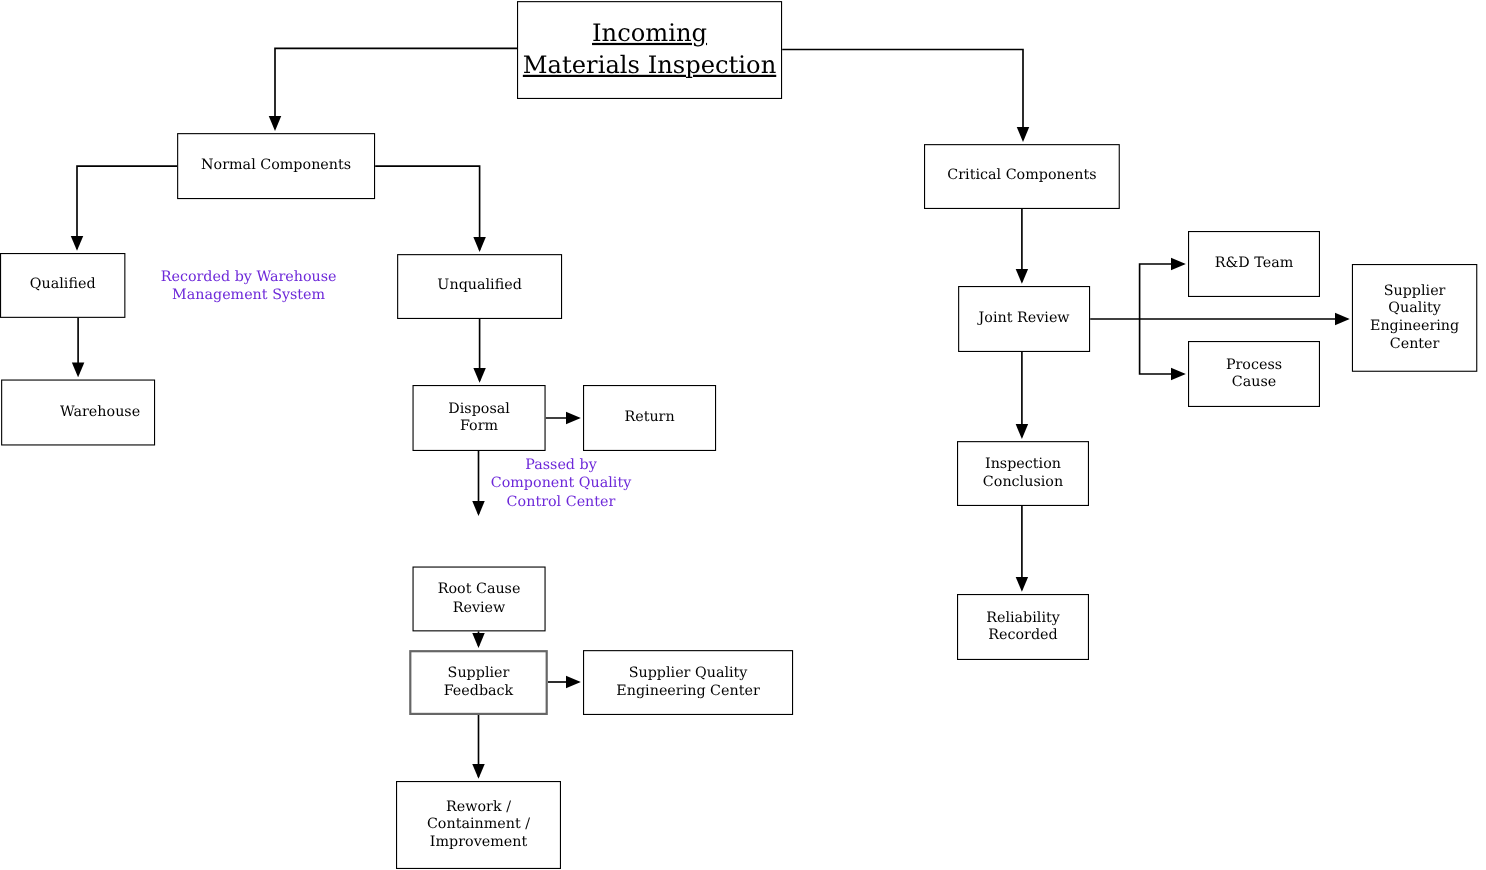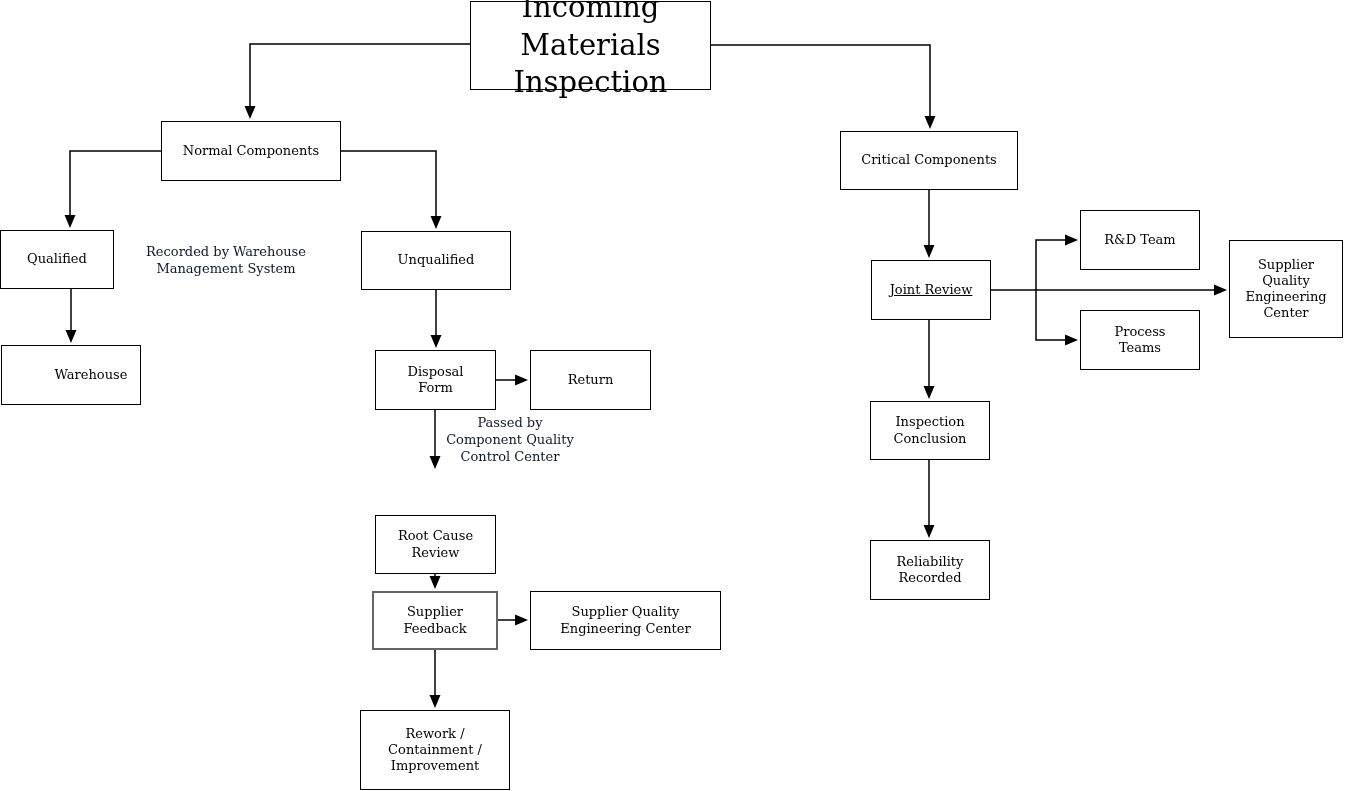--- a/index.html
+++ b/index.html
@@ -31,50 +31,51 @@
     align-items: center;
     justify-content: center;
     text-align: center;
     font-size: 13px;
     line-height: 1.25;
     color: #000000;
     white-space: pre-line;
     z-index: 2;
   }
   .node.title-node {
-    font-size: 29px;
+    font-size: 22px;
     line-height: 1.3;
+    text-decoration: underline;
   }
   .node.highlight {
     border: 2px solid #666666;
   }
   .annotation {
     position: absolute;
     font-size: 13px;
     line-height: 1.3;
-    color: #0f172a;
+    color: #6d28d9;
     text-align: center;
     white-space: pre-line;
     z-index: 1;
   }
 
   
   #n-title        { left: 470px;  top: 1px;   width: 241px; height: 89px; }
   #n-normal       { left: 161px;  top: 121px; width: 180px; height: 60px; }
   #n-critical     { left: 840px;  top: 131px; width: 178px; height: 59px; }
   #n-qualified    { left: 0;   top: 230px; width: 114px; height: 59px; text-align: right; }
   #n-unqualified  { left: 361px;  top: 231px; width: 150px; height: 59px; }
   #n-warehouse    { left: 1px;    top: 345px; width: 140px; height: 60px; padding-left: 40px; }
   #n-disposal     { left: 375px;  top: 350px; width: 121px; height: 60px; }
   #n-return       { left: 530px;  top: 350px; width: 121px; height: 60px; }
   #n-rootcause    { left: 375px;  top: 471px; width: 121px; height: 59px; margin-top: 44px; }
   #n-supfeedback  { left: 372px;  top: 591px; width: 126px; height: 59px; }
   #n-sqec-left    { left: 530px;  top: 591px; width: 191px; height: 59px; }
   #n-rework       { left: 360px;  top: 710px; width: 150px; height: 80px; }
-  #n-joint        { left: 871px;  top: 260px; width: 120px; height: 60px; text-decoration: underline; }
+  #n-joint        { left: 871px;  top: 260px; width: 120px; height: 60px; }
   #n-rdteam       { left: 1080px; top: 210px; width: 120px; height: 60px; }
   #n-process      { left: 1080px; top: 310px; width: 120px; height: 60px; }
   #n-sqec-right   { left: 1229px; top: 240px; width: 114px; height: 98px; }
   #n-inspection   { left: 870px;  top: 401px; width: 120px; height: 59px; }
   #n-reliability  { left: 870px;  top: 540px; width: 120px; height: 60px; }
 
   #a-warehouse-note { left: 136px; top: 244px; width: 180px; }
   #a-quality-note   { left: 430px; top: 415px; width: 160px; }
 </style>
 </head>
@@ -124,21 +125,21 @@
   <div class="node highlight" id="n-supfeedback">Supplier
 Feedback</div>
   <div class="node" id="n-sqec-left">Supplier Quality
 Engineering Center</div>
   <div class="node" id="n-rework">Rework /
 Containment /
 Improvement</div>
   <div class="node" id="n-joint">Joint Review</div>
   <div class="node" id="n-rdteam">R&amp;D Team</div>
   <div class="node" id="n-process">Process
-Teams</div>
+Cause</div>
   <div class="node" id="n-sqec-right">Supplier
 Quality
 Engineering
 Center</div>
   <div class="node" id="n-inspection">Inspection
 Conclusion</div>
   <div class="node" id="n-reliability">Reliability
 Recorded</div>
 
   <div class="annotation" id="a-warehouse-note">Recorded by Warehouse

